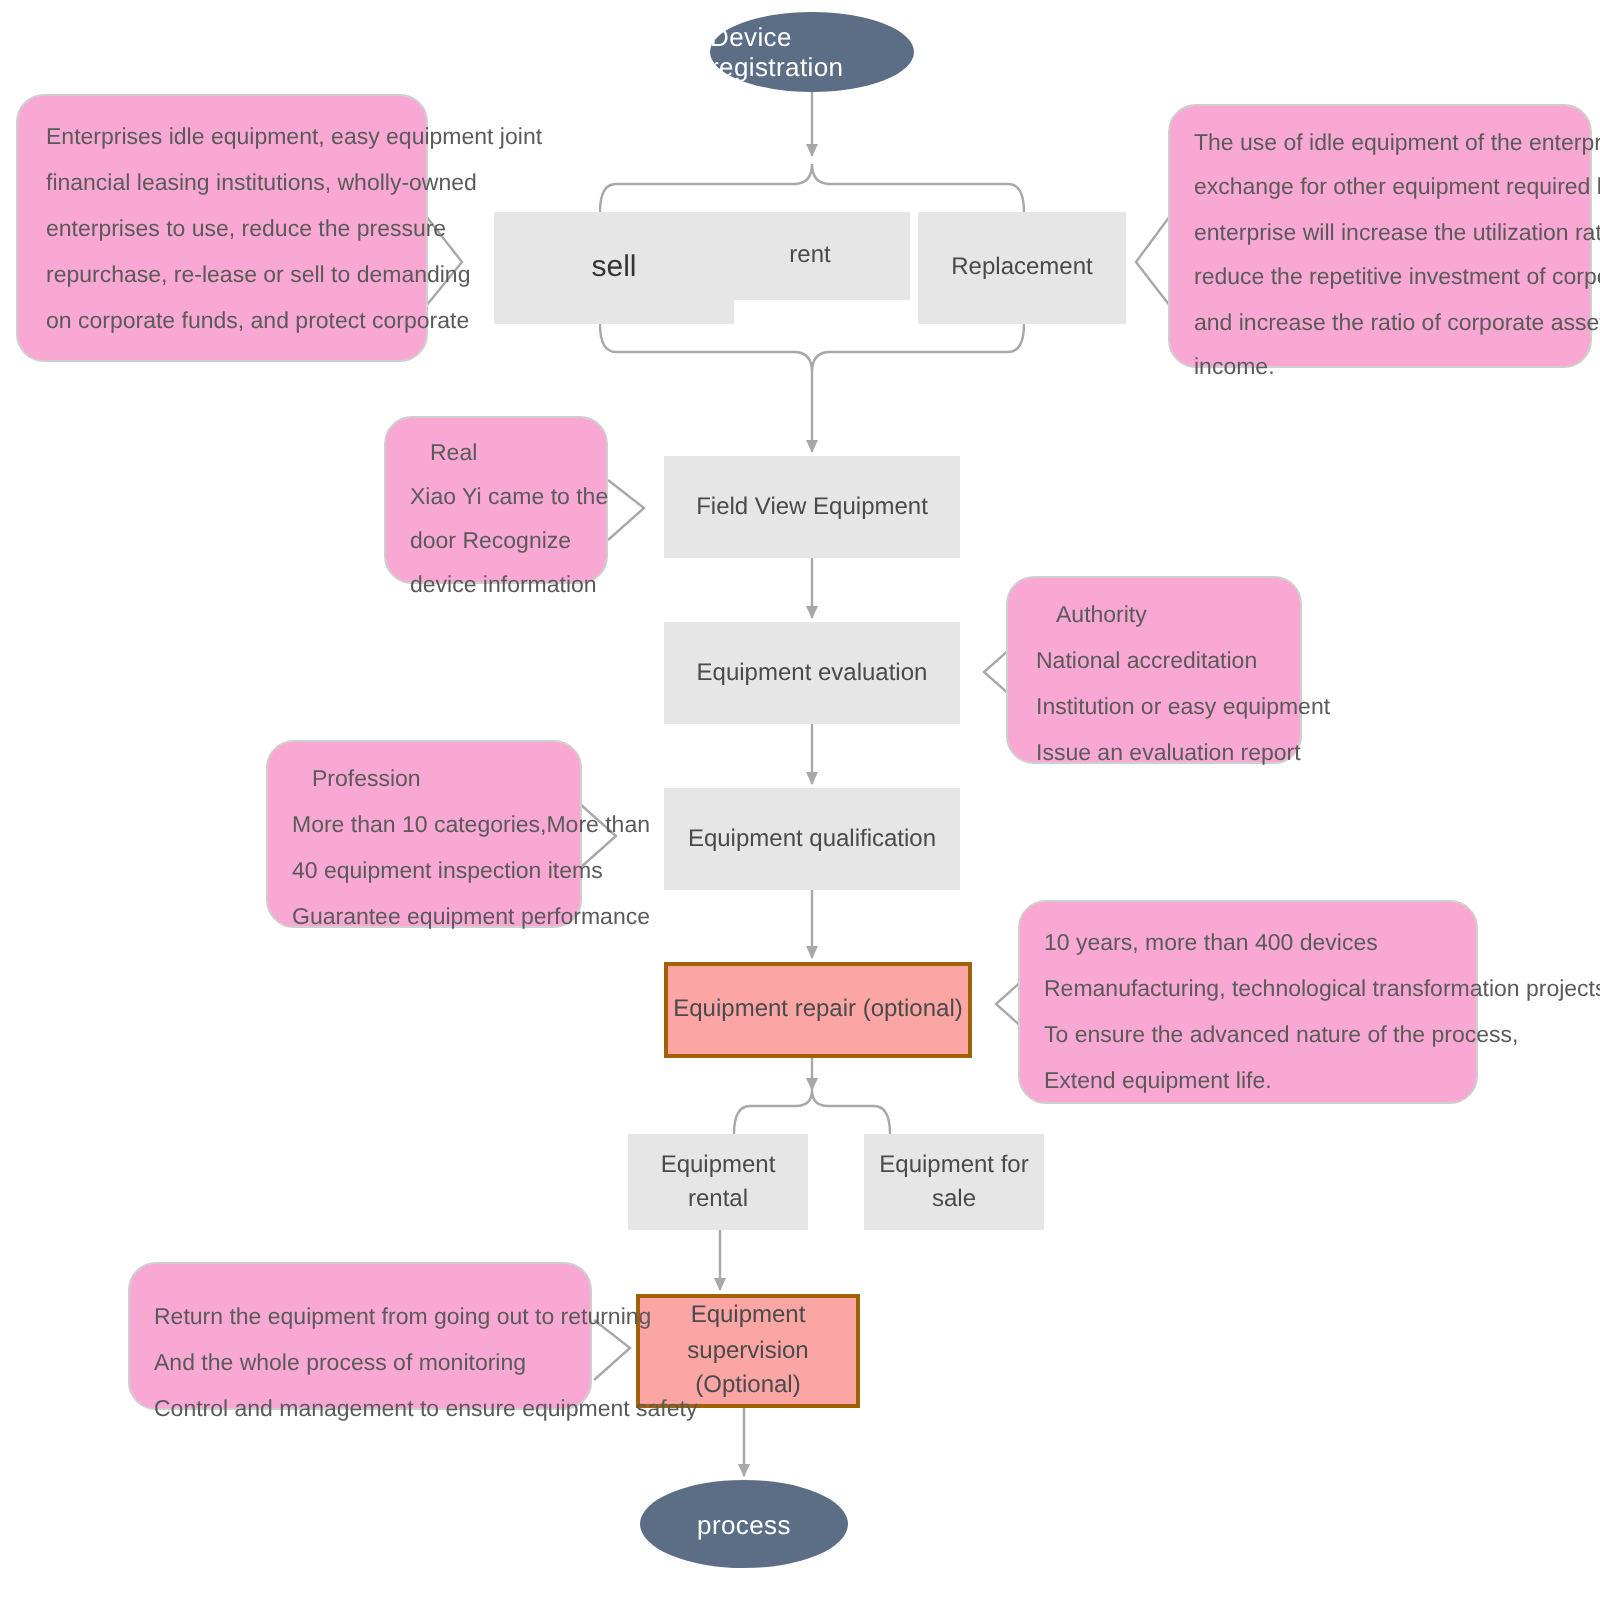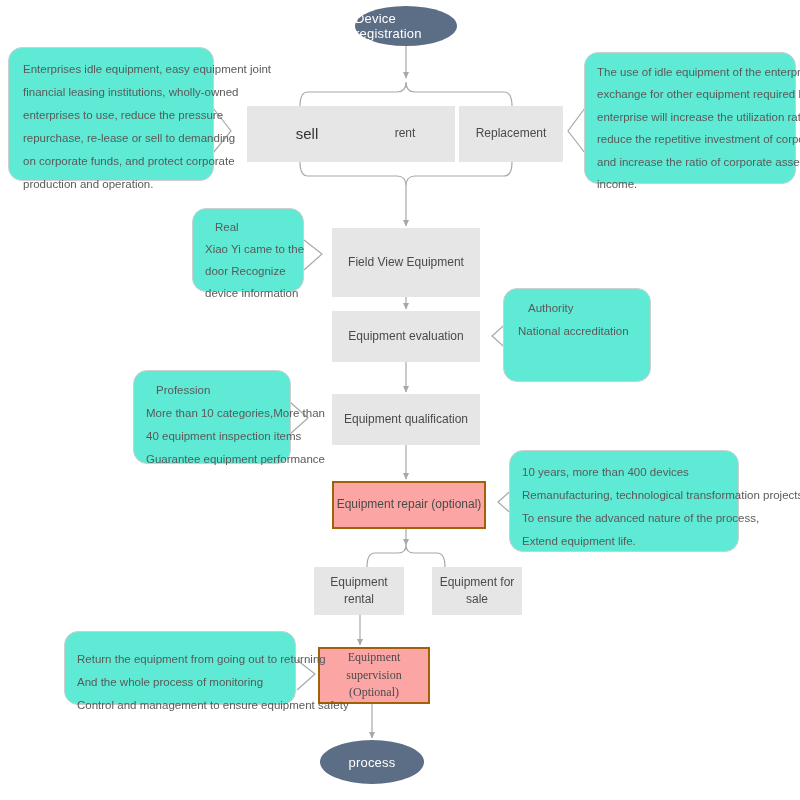--- a/index.html
+++ b/index.html
@@ -57,28 +57,27 @@
     border: 2px solid #a16207;
   }
   .box-node.bold-label {
     font-size: 15px;
     color: #333333;
   }
   .box-node .lines {
     display: flex;
     flex-direction: column;
     align-items: center;
-    font-family: Liberation Serif, serif;
   }
 
   
   .callout {
     position: absolute;
     box-sizing: border-box;
-    background: #5eead4;
+    background: #f9a8d4;
     border: 1px solid #cfcfcf;
     border-radius: 14px;
     color: #5a5a5a;
     font-size: 11.5px;
     line-height: 2.0;
     padding: 10px 14px;
     z-index: 3;
   }
   .callout .ctitle {
     display: block;
@@ -136,29 +135,29 @@
   </svg>
 
   <div class="ellipse-node" style="left:355px; top:6px; width:102px; height:40px;">
     <span>Device registration</span>
   </div>
 
   <div class="box-node bold-label" style="left:247px; top:106px; width:120px; height:56px;">
     <span>sell</span>
   </div>
 
-  <div class="box-node" style="left:355px; top:106px; width:100px; height:56px;">
+  <div class="box-node" style="left:355px; top:106px; width:100px; height:44px;">
     <span>rent</span>
   </div>
 
   <div class="box-node" style="left:459px; top:106px; width:104px; height:56px;">
     <span>Replacement</span>
   </div>
 
-  <div class="box-node" style="left:332px; top:228px; width:148px; height:69px;">
+  <div class="box-node" style="left:332px; top:228px; width:148px; height:51px;">
     <span>Field View Equipment</span>
   </div>
 
   <div class="box-node" style="left:332px; top:311px; width:148px; height:51px;">
     <span>Equipment evaluation</span>
   </div>
 
   <div class="box-node" style="left:332px; top:394px; width:148px; height:51px;">
     <span>Equipment qualification</span>
   </div>
@@ -185,21 +184,20 @@
   <div class="ellipse-node" style="left:320px; top:740px; width:104px; height:44px;">
     <span>process</span>
   </div>
 
   <div class="callout" style="left:8px; top:47px; width:206px; height:134px;">
     <span class="cline">Enterprises idle equipment, easy equipment joint</span>
     <span class="cline">financial leasing institutions, wholly-owned</span>
     <span class="cline">enterprises to use, reduce the pressure</span>
     <span class="cline">repurchase, re-lease or sell to demanding</span>
     <span class="cline">on corporate funds, and protect corporate</span>
-    <span class="cline"> production and operation.</span>
   </div>
 
   <div class="callout" style="left:584px; top:52px; width:212px; height:132px; padding:8px 12px; line-height:1.95;">
     <span class="cline">The use of idle equipment of the enterprise in</span>
     <span class="cline">exchange for other equipment required by the</span>
     <span class="cline">enterprise will increase the utilization rate of assets,</span>
     <span class="cline">reduce the repetitive investment of corporate assets,</span>
     <span class="cline">and increase the ratio of corporate asset investment</span>
     <span class="cline">income.</span>
   </div>
@@ -207,20 +205,22 @@
   <div class="callout" style="left:192px; top:208px; width:112px; height:84px; padding:8px 12px; line-height:1.9;">
     <span class="ctitle">Real</span>
     <span class="cline">Xiao Yi came to the</span>
     <span class="cline"> door  Recognize</span>
     <span class="cline">device information</span>
   </div>
 
   <div class="callout" style="left:503px; top:288px; width:148px; height:94px; padding:8px 14px; line-height:2.0;">
     <span class="ctitle">Authority</span>
     <span class="cline">National accreditation</span>
+    <span class="cline">Institution or easy equipment</span>
+    <span class="cline">Issue an evaluation report</span>
   </div>
 
   <div class="callout" style="left:133px; top:370px; width:158px; height:94px; padding:8px 12px; line-height:2.0;">
     <span class="ctitle">Profession</span>
     <span class="cline">More than 10 categories,More than</span>
     <span class="cline">40  equipment inspection items</span>
     <span class="cline">Guarantee equipment performance</span>
   </div>
 
   <div class="callout" style="left:509px; top:450px; width:230px; height:102px; padding:10px 12px; line-height:2.0;">

